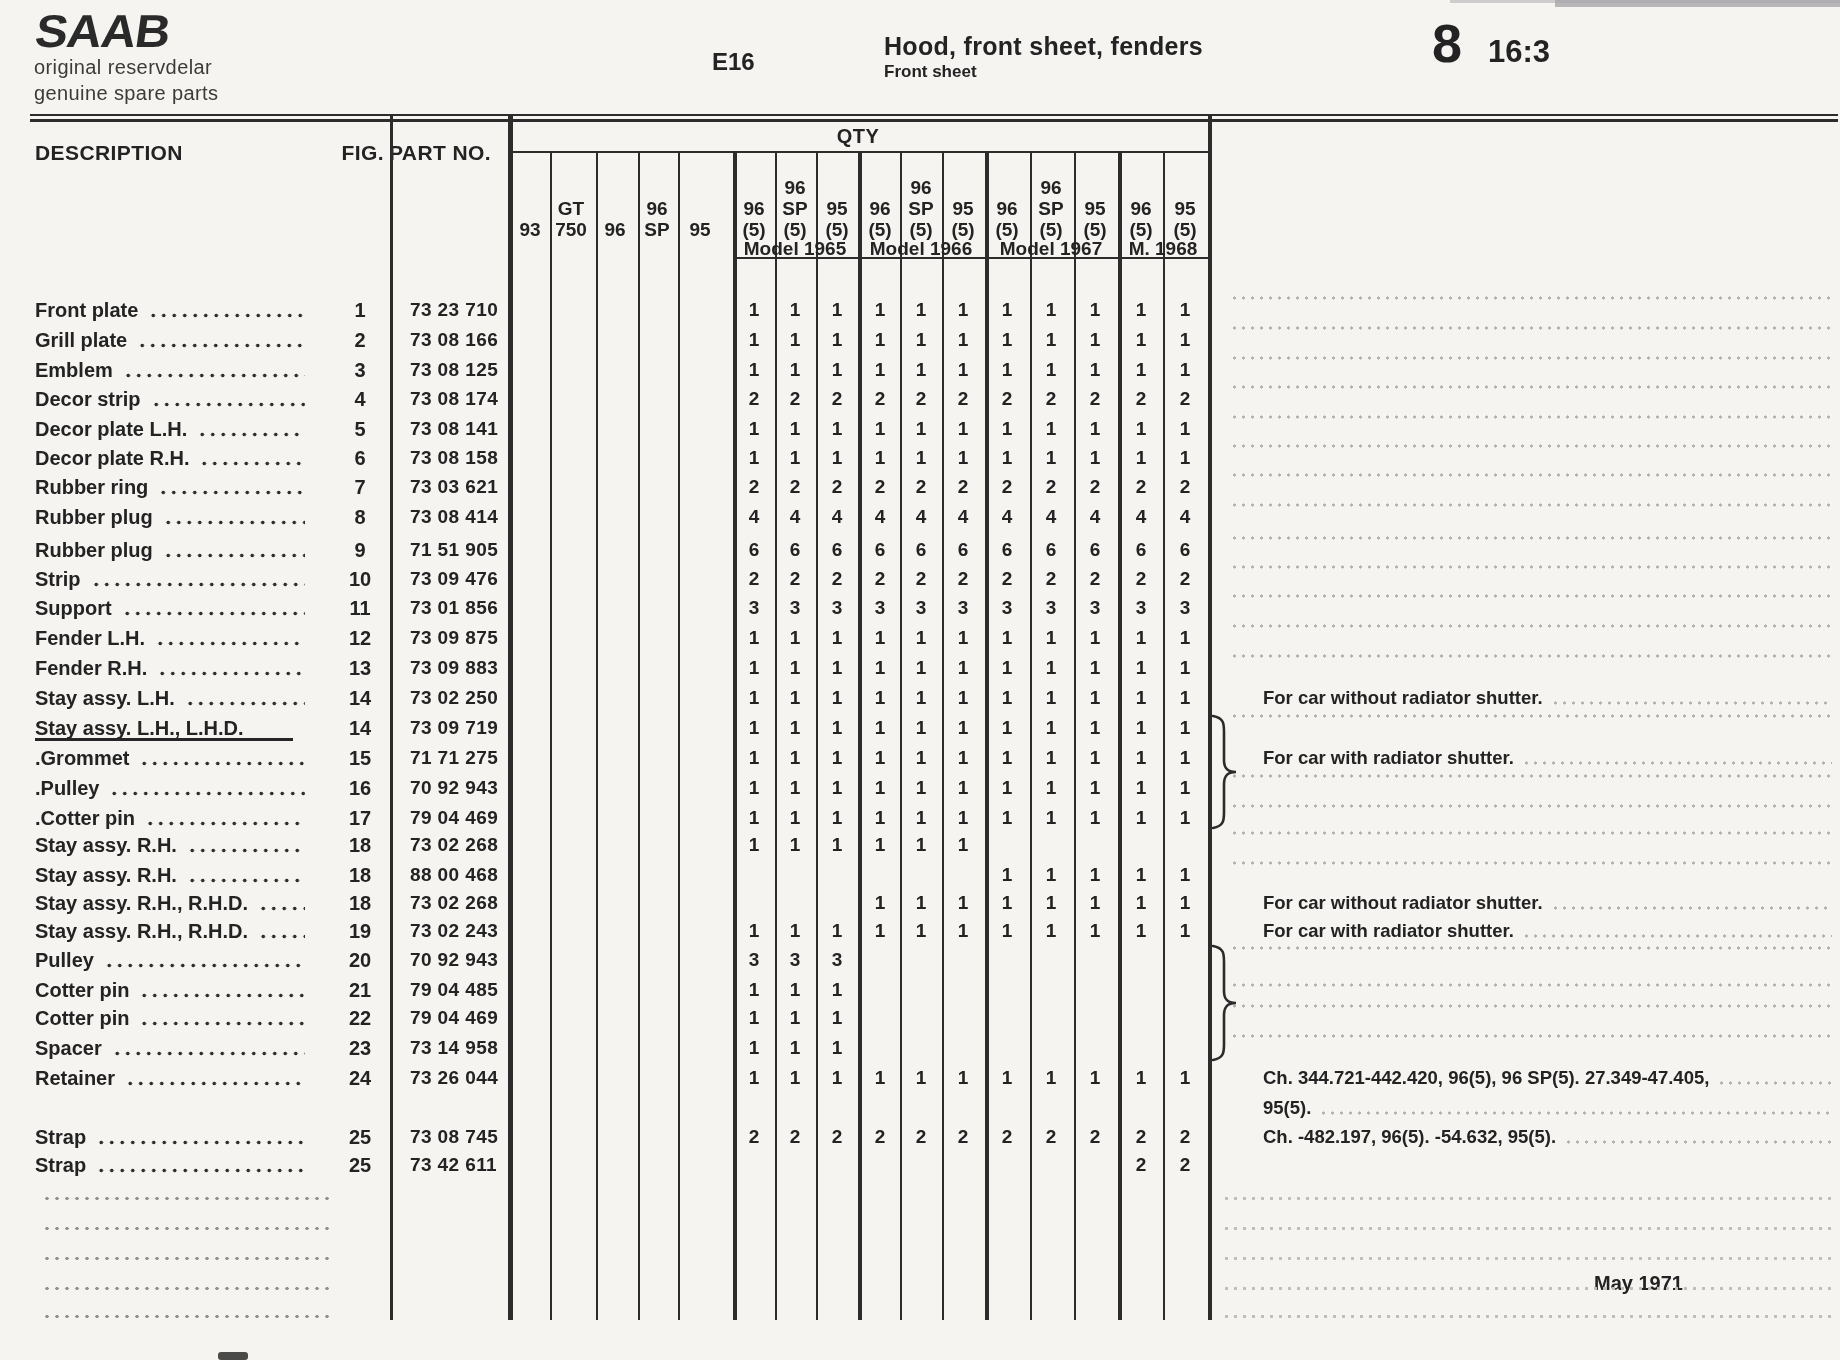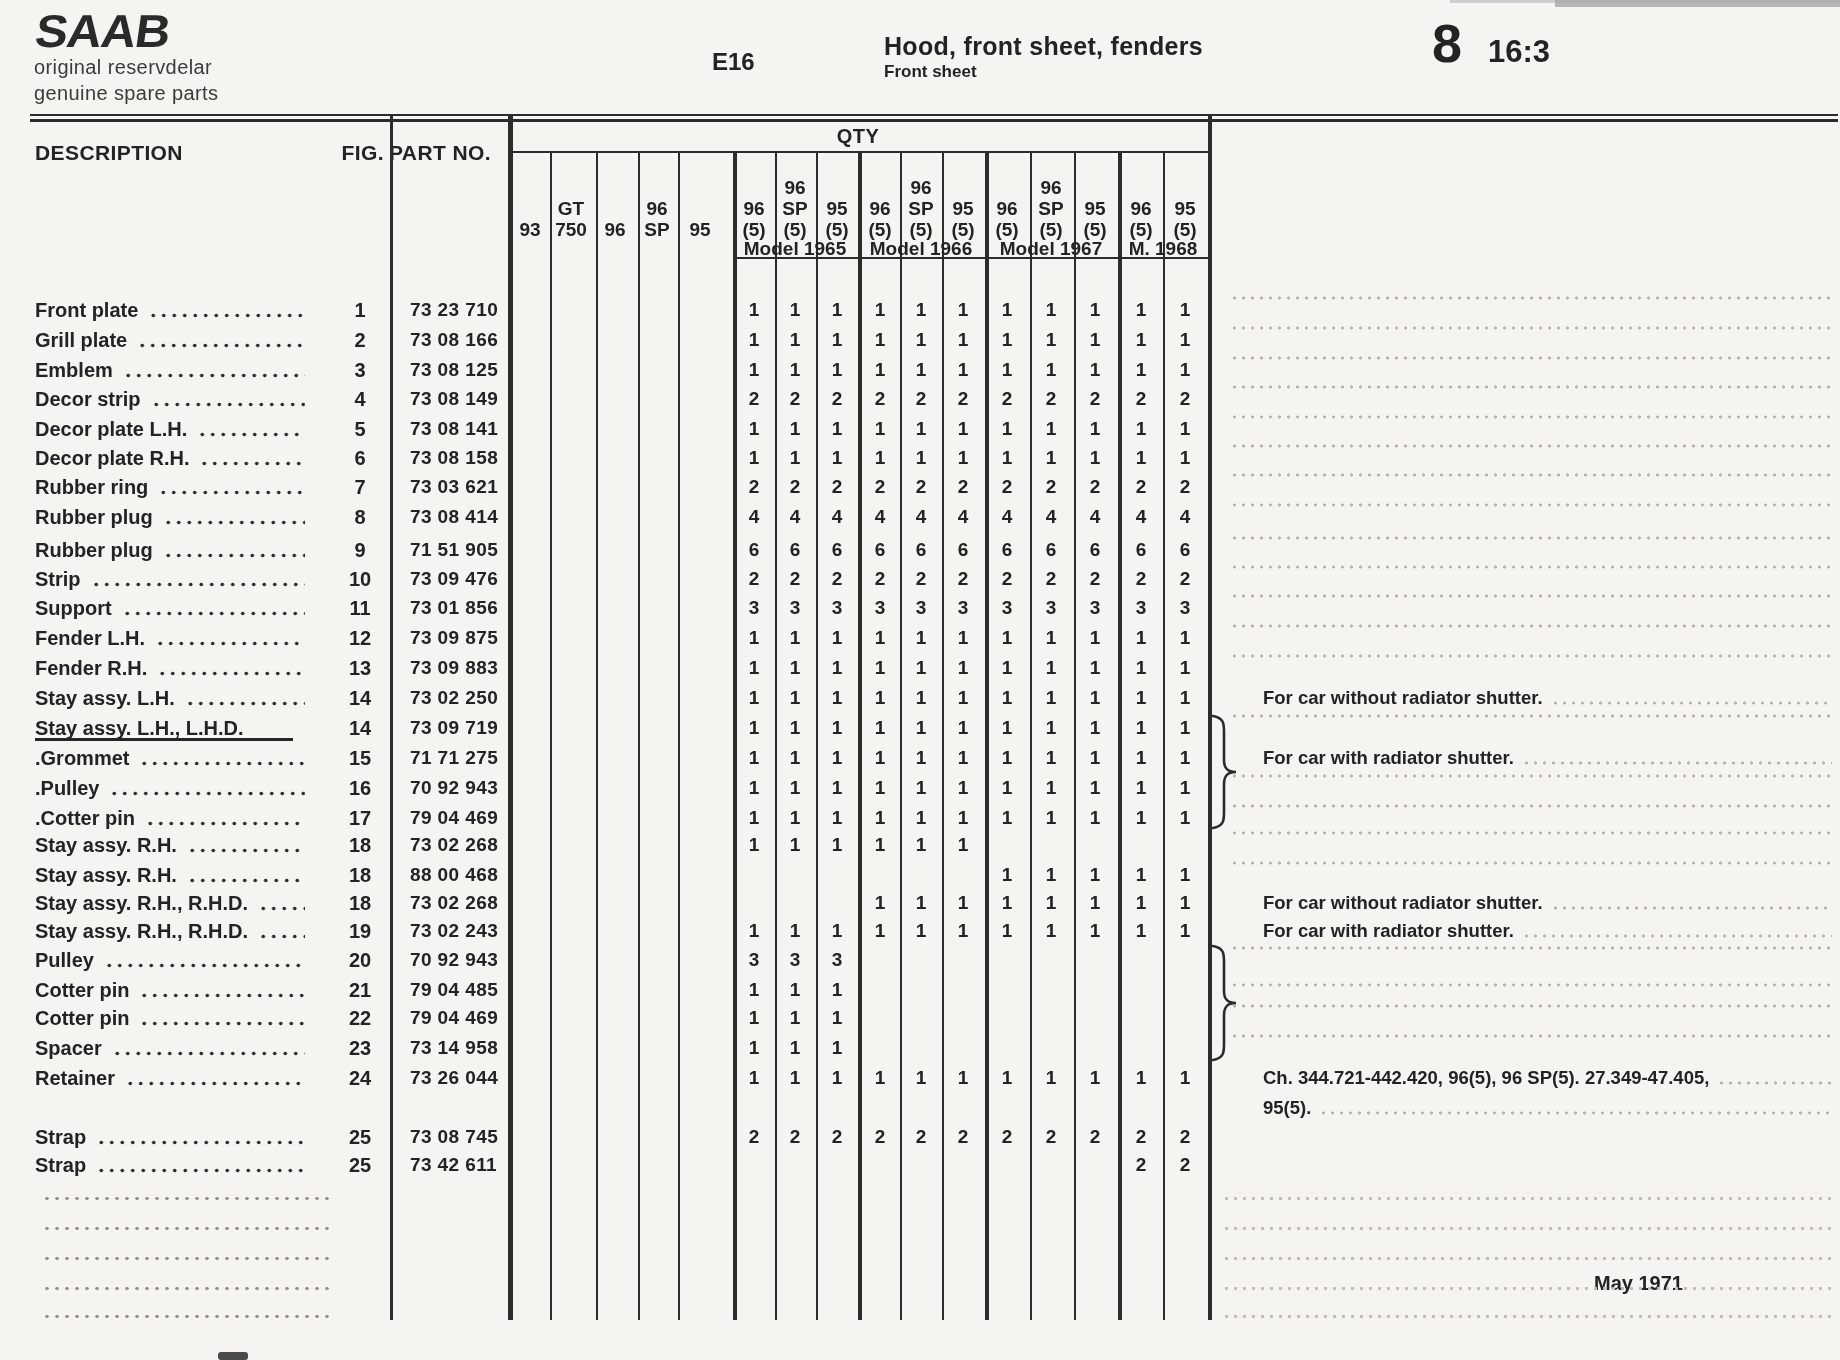--- a/index.html
+++ b/index.html
@@ -223,21 +223,21 @@
       <div class="remark">
         <span class="rlead"></span>
       </div>
     </div>
     <div class="row" style="top: 385px;">
       <div class="desc">
         <span class="t">Decor strip</span>
         <span class="lead"></span>
       </div>
       <div class="fig">4</div>
-      <div class="part">73 08 149</div>
+      <div class="part">73 08 174</div>
       <div class="qcell" style="left: 735px;">2</div>
       <div class="qcell" style="left: 776px;">2</div>
       <div class="qcell" style="left: 818px;">2</div>
       <div class="qcell" style="left: 861px;">2</div>
       <div class="qcell" style="left: 902px;">2</div>
       <div class="qcell" style="left: 944px;">2</div>
       <div class="qcell" style="left: 988px;">2</div>
       <div class="qcell" style="left: 1032px;">2</div>
       <div class="qcell" style="left: 1076px;">2</div>
       <div class="qcell" style="left: 1122px;">2</div>
@@ -723,20 +723,24 @@
       <div class="qcell" style="left: 776px;">2</div>
       <div class="qcell" style="left: 818px;">2</div>
       <div class="qcell" style="left: 861px;">2</div>
       <div class="qcell" style="left: 902px;">2</div>
       <div class="qcell" style="left: 944px;">2</div>
       <div class="qcell" style="left: 988px;">2</div>
       <div class="qcell" style="left: 1032px;">2</div>
       <div class="qcell" style="left: 1076px;">2</div>
       <div class="qcell" style="left: 1122px;">2</div>
       <div class="qcell" style="left: 1166px;">2</div>
+      <div class="remark">
+        <span class="t">Ch. -482.197, 96(5). -54.632, 95(5).</span>
+        <span class="rlead"></span>
+      </div>
     </div>
     <div class="row" style="top: 1151px;">
       <div class="desc">
         <span class="t">Strap</span>
         <span class="lead"></span>
       </div>
       <div class="fig">25</div>
       <div class="part">73 42 611</div>
       <div class="qcell" style="left: 1122px;">2</div>
       <div class="qcell" style="left: 1166px;">2</div>

